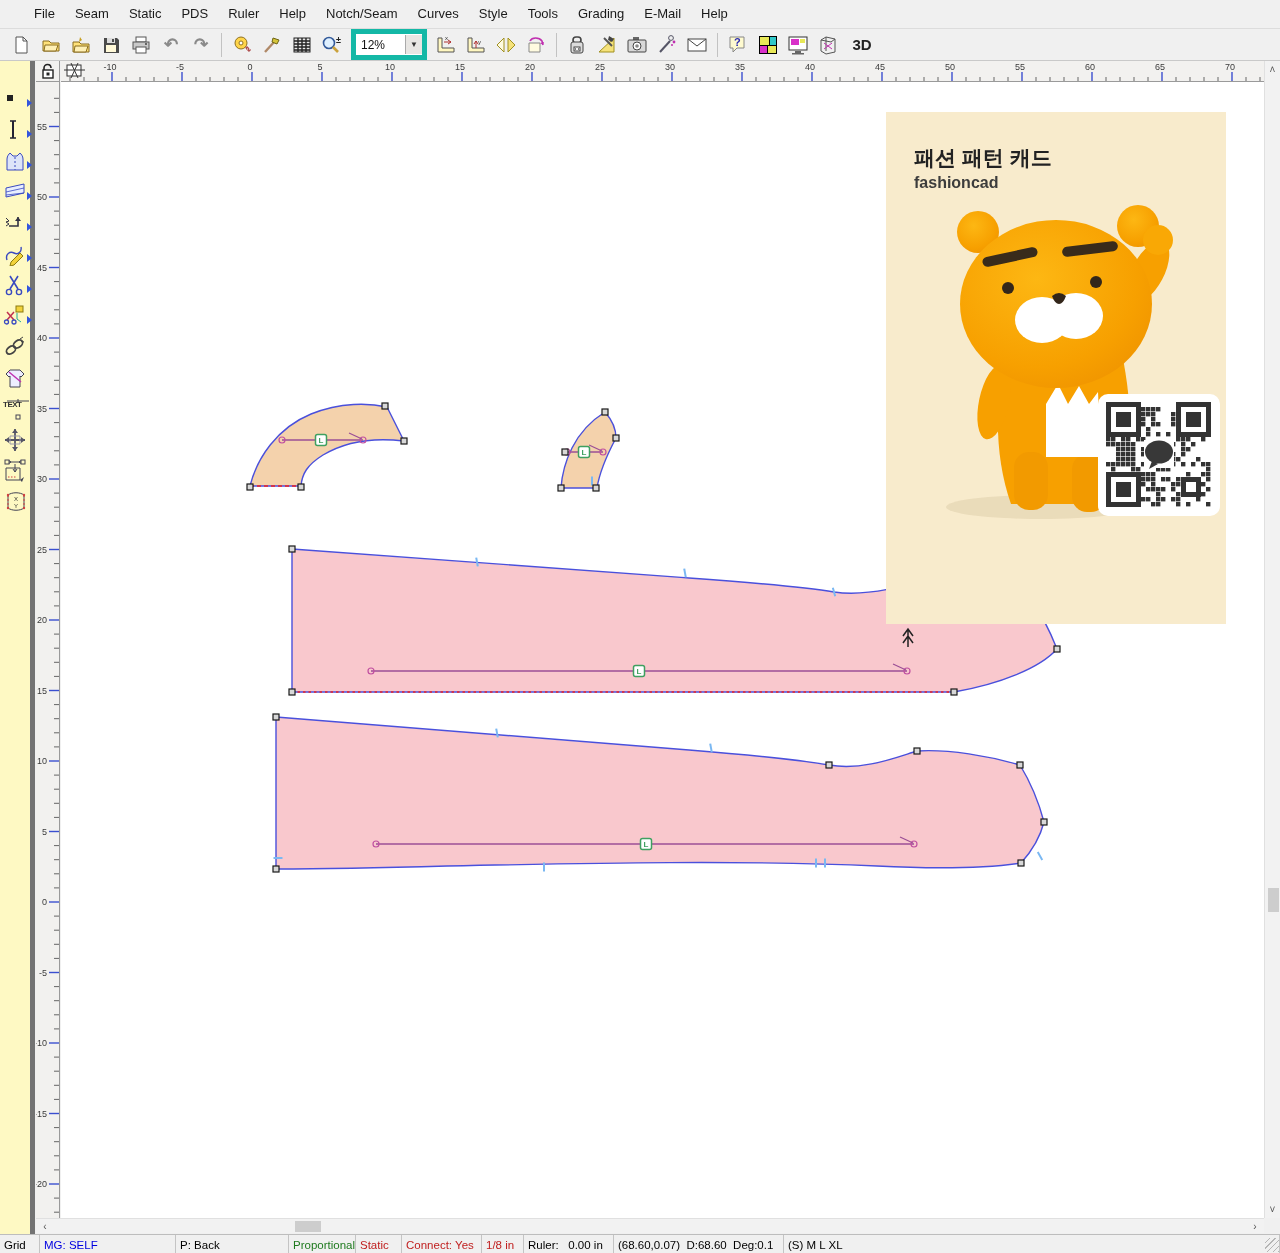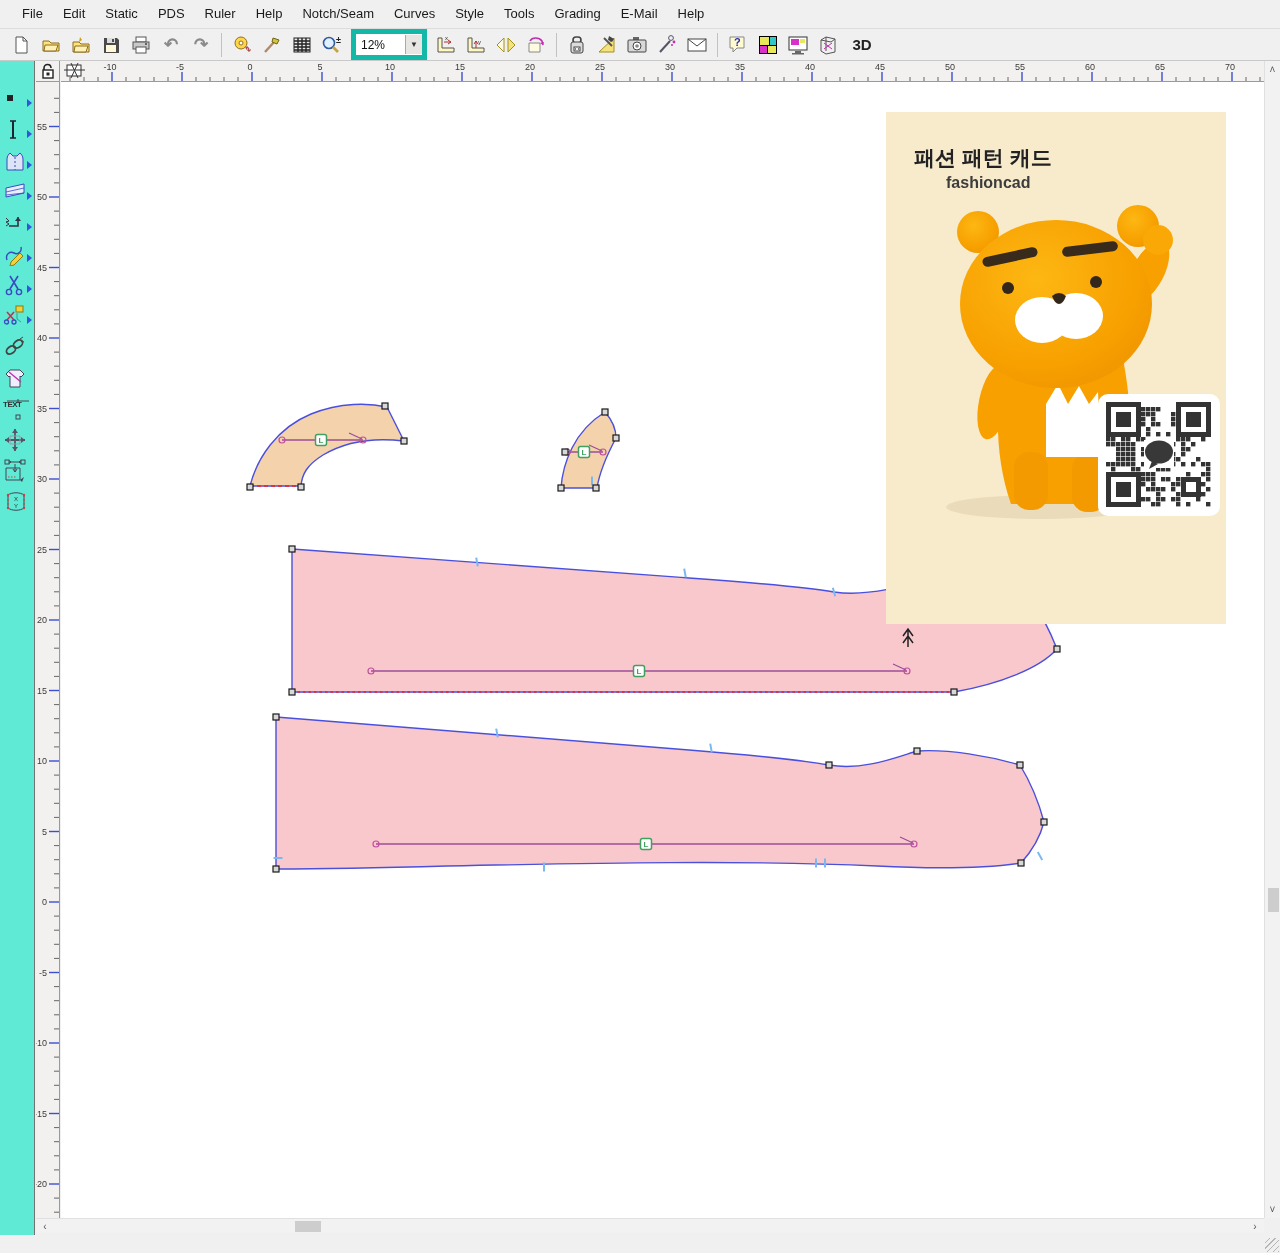--- a/index.html
+++ b/index.html
@@ -1,58 +1,58 @@
 <!DOCTYPE html>
 <html><head>
 <meta charset="utf-8">
 <style>
   html,body{margin:0;padding:0;background:#e8e8e8;font-family:"Liberation Sans",sans-serif;}
   #app{position:relative;width:1280px;height:1253px;background:#f0f0f0;overflow:hidden;
        -webkit-user-select:none;user-select:none;}
   
   #menubar{position:absolute;left:0;top:0;width:1280px;height:28px;background:#f0f0f0;
-           display:flex;align-items:center;padding-left:12px;box-sizing:border-box;font-size:13px;color:#1a1a1a;}
+           display:flex;align-items:center;padding-left:24px;box-sizing:border-box;font-size:13px;color:#1a1a1a;}
   .menu-item{padding:0 10px;line-height:28px;cursor:default;}
   
   #toolbar{position:absolute;left:0;top:28px;width:1280px;height:33px;background:#f0f0f0;
            border-top:1px solid #dcdcdc;border-bottom:1px solid #c9c9c9;display:flex;align-items:center;
            padding-left:6px;box-sizing:border-box;}
   .tb{width:28px;height:27px;display:flex;align-items:center;justify-content:center;border:1px solid transparent;}
   .tbsep{width:1px;height:24px;background:#c2c2c2;margin:0 5px;}
   .glyphbtn{font-size:17px;color:#8a8a8a;font-weight:bold;}
   #zoombox{width:66px;height:21px;background:#fff;border:5px solid #14b8a6;display:flex;align-items:center;
            margin:0 4px;font-size:12px;}
   #zoombox .zval{flex:1;padding-left:5px;color:#111;}
   #zoombox .zbtn{width:16px;height:19px;background:#e8e6e3;border-left:1px solid #aaa;display:flex;
                  align-items:center;justify-content:center;font-size:8px;color:#333;}
   .t3d{font-size:15px;font-weight:bold;color:#222;letter-spacing:0px;margin-left:8px;}
   
-  #leftbar{position:absolute;left:0;top:61px;width:35px;height:1174px;background:#5eead4;
-           border-right:1px solid #737373;box-sizing:border-box;padding-top:22px;}
+  #leftbar{position:absolute;left:0;top:61px;width:35px;height:1174px;background:#fef9c3;
+           border-right:5px solid #737373;box-sizing:border-box;padding-top:22px;}
   .ltool{width:34px;height:31px;display:flex;align-items:center;justify-content:flex-start;padding-left:3px;
          box-sizing:border-box;position:relative;}
   .fly{position:absolute;right:2px;bottom:7px;width:0;height:0;border-left:5px solid #3355dd;
        border-top:4px solid transparent;border-bottom:4px solid transparent;}
   .ltxt{font-size:8px;color:#333;font-weight:bold;letter-spacing:-0.5px;}
   
   #corner{position:absolute;left:36px;top:61px;width:24px;height:21px;background:#f2f1ef;
           border-bottom:1px solid #9a9a9a;border-right:1px solid #9a9a9a;box-sizing:border-box;
           display:flex;align-items:center;justify-content:center;}
   #hruler{position:absolute;left:61px;top:61px;width:1203px;height:21px;background:#f2f1ef;
           border-bottom:1px solid #9a9a9a;box-sizing:border-box;}
   #pageicon{position:absolute;left:2px;top:1px;}
   #vruler{position:absolute;left:36px;top:82px;width:24px;height:1136px;background:#f2f1ef;
           border-right:1px solid #9a9a9a;box-sizing:border-box;}
   
   #canvas{position:absolute;left:61px;top:82px;width:1203px;height:1136px;background:#ffffff;overflow:hidden;}
   #drawing{position:absolute;left:0;top:0;}
   
   #banner{position:absolute;left:825px;top:30px;width:340px;height:512px;background:#f8ebcc;overflow:hidden;}
   #banner .btitle{position:absolute;left:28px;top:32px;font-size:21px;font-weight:bold;color:#222;}
-  #banner .bsub{position:absolute;left:28px;top:62px;font-size:16px;font-weight:bold;color:#3c3c3c;margin-left:32px;}
+  #banner .bsub{position:absolute;left:28px;top:62px;font-size:16px;font-weight:bold;color:#3c3c3c;}
   
   #hscroll{position:absolute;left:36px;top:1218px;width:1228px;height:15px;background:#f2f2f2;border-top:1px solid #e0e0e0;box-sizing:border-box;}
   #vscroll{position:absolute;left:1264px;top:61px;width:16px;height:1157px;background:#f2f2f2;border-left:1px solid #e0e0e0;box-sizing:border-box;}
   .sarrow{position:absolute;color:#555;font-size:10px;line-height:15px;text-align:center;}
   .sthumb{position:absolute;background:#cdcdcd;}
   #scorner{position:absolute;left:1264px;top:1218px;width:16px;height:15px;background:#f0f0f0;}
   
   #statusbar{position:absolute;left:0;top:1234px;width:1280px;height:19px;background:#f0f0f0;
              border-top:1px solid #bdbdbd;display:flex;align-items:stretch;font-size:11.5px;}
   .sb-seg{white-space:pre;border-right:1px solid #c4c4c4;display:flex;align-items:center;
@@ -61,21 +61,21 @@
         background:repeating-linear-gradient(135deg,transparent 0 3px,#b5b5b5 3px 4px);}
   svg{display:block;}
 </style>
 </head>
 <body>
 
 <div id="app">
 
   <div id="menubar">
       <span class="menu-item">File</span>
-      <span class="menu-item">Edit</span>
+      <span class="menu-item">Seam</span>
       <span class="menu-item">Static</span>
       <span class="menu-item">PDS</span>
       <span class="menu-item">Ruler</span>
       <span class="menu-item">Help</span>
       <span class="menu-item">Notch/Seam</span>
       <span class="menu-item">Curves</span>
       <span class="menu-item">Style</span>
       <span class="menu-item">Tools</span>
       <span class="menu-item">Grading</span>
       <span class="menu-item">E-Mail</span>
@@ -885,14 +885,26 @@
     <span class="sarrow" style="right:2px;width:14px;">›</span>
     <div class="sthumb" id="hthumb" style="top: 2px; height: 11px; left: 259px; width: 26px;"></div>
   </div>
   <div id="vscroll">
     <span class="sarrow" style="top:1px;width:15px;">˄</span>
     <span class="sarrow" style="bottom:1px;width:15px;">˅</span>
     <div class="sthumb" id="vthumb" style="left: 3px; width: 11px; top: 827px; height: 24px;"></div>
   </div>
   <div id="scorner"></div>
 
+  <div id="statusbar">
+      <span class="sb-seg" style="width: 40px; color: rgb(0, 0, 0); flex: 0 0 auto;">Grid</span>
+      <span class="sb-seg" style="width: 136px; color: rgb(0, 0, 224); flex: 0 0 auto;">MG: SELF</span>
+      <span class="sb-seg" style="width: 113px; color: rgb(0, 0, 0); flex: 0 0 auto;">P: Back</span>
+      <span class="sb-seg" style="width: 67px; color: rgb(31, 122, 31); flex: 0 0 auto;">Proportional</span>
+      <span class="sb-seg" style="width: 46px; color: rgb(192, 32, 32); flex: 0 0 auto;">Static</span>
+      <span class="sb-seg" style="width: 80px; color: rgb(192, 32, 32); flex: 0 0 auto;">Connect: Yes</span>
+      <span class="sb-seg" style="width: 42px; color: rgb(192, 32, 32); flex: 0 0 auto;">1/8 in</span>
+      <span class="sb-seg" style="width: 90px; color: rgb(0, 0, 0); flex: 0 0 auto;">Ruler:   0.00 in</span>
+      <span class="sb-seg" style="width: 170px; color: rgb(0, 0, 0); flex: 0 0 auto;">(68.60,0.07)  D:68.60  Deg:0.1</span>
+      <span class="sb-seg" style="width: 480px; color: rgb(0, 0, 0); flex: 1 1 0%;">(S) M L XL</span>
+    </div>
   <div id="grip"></div>
 </div>
 
 </body></html>

